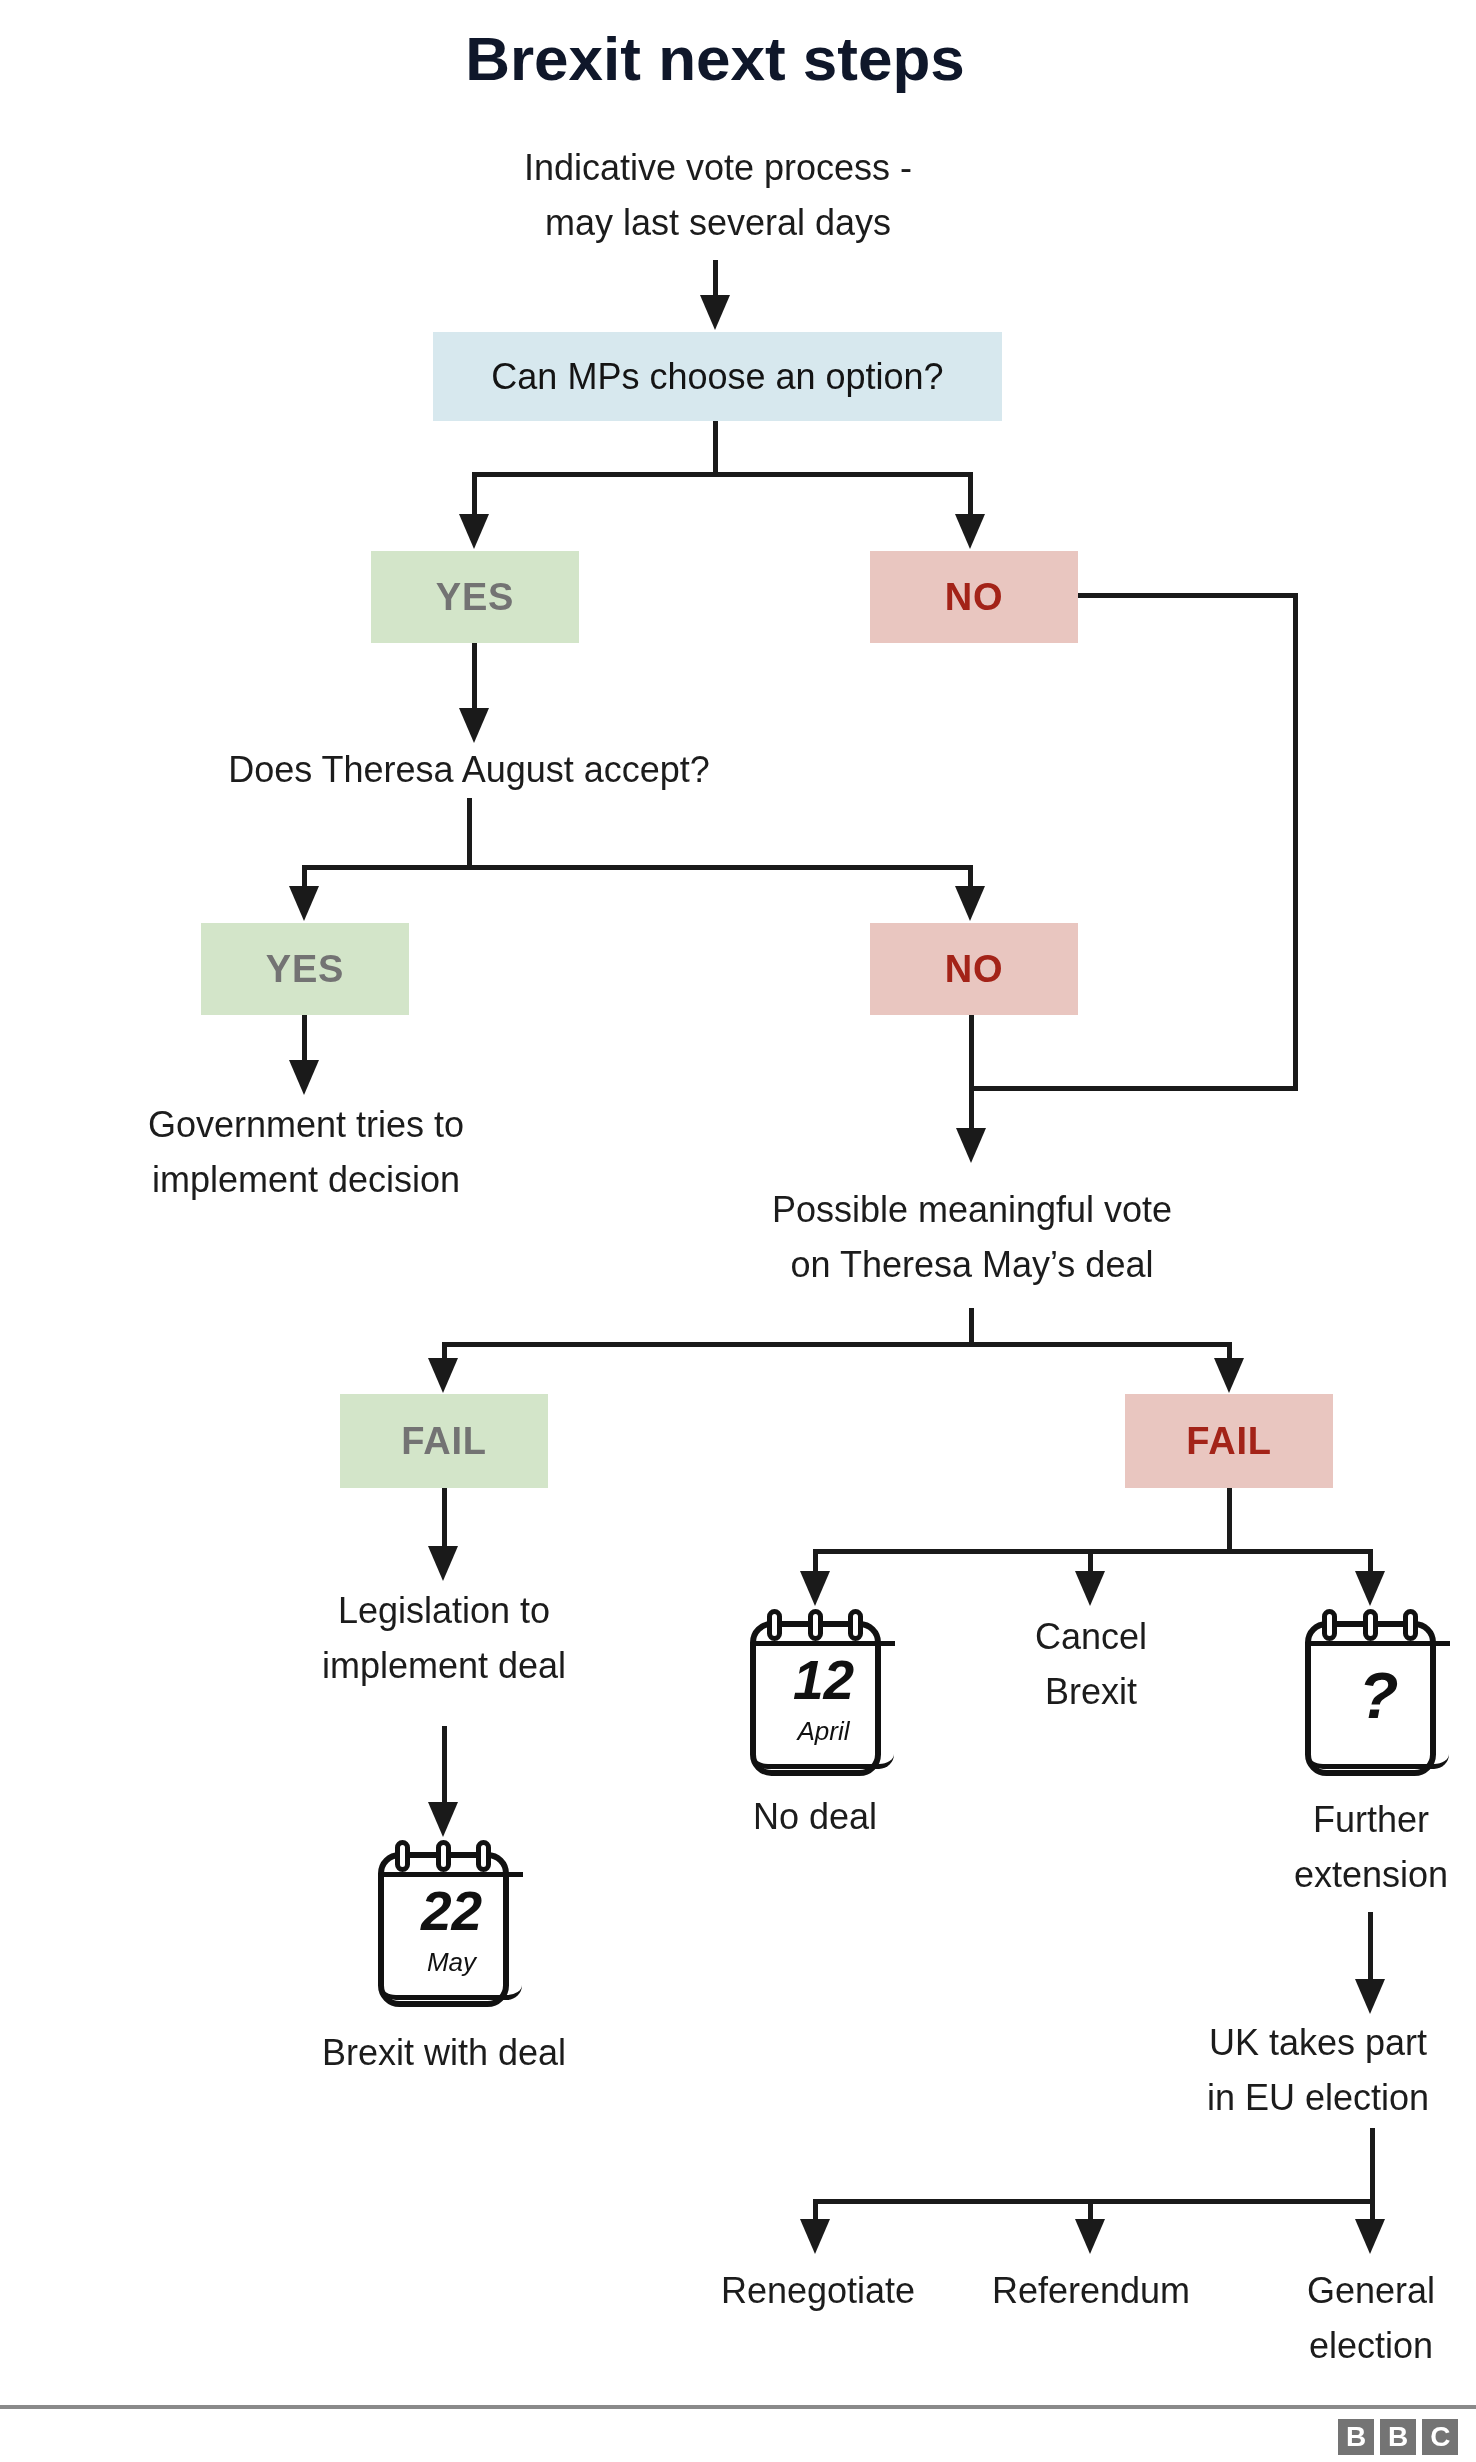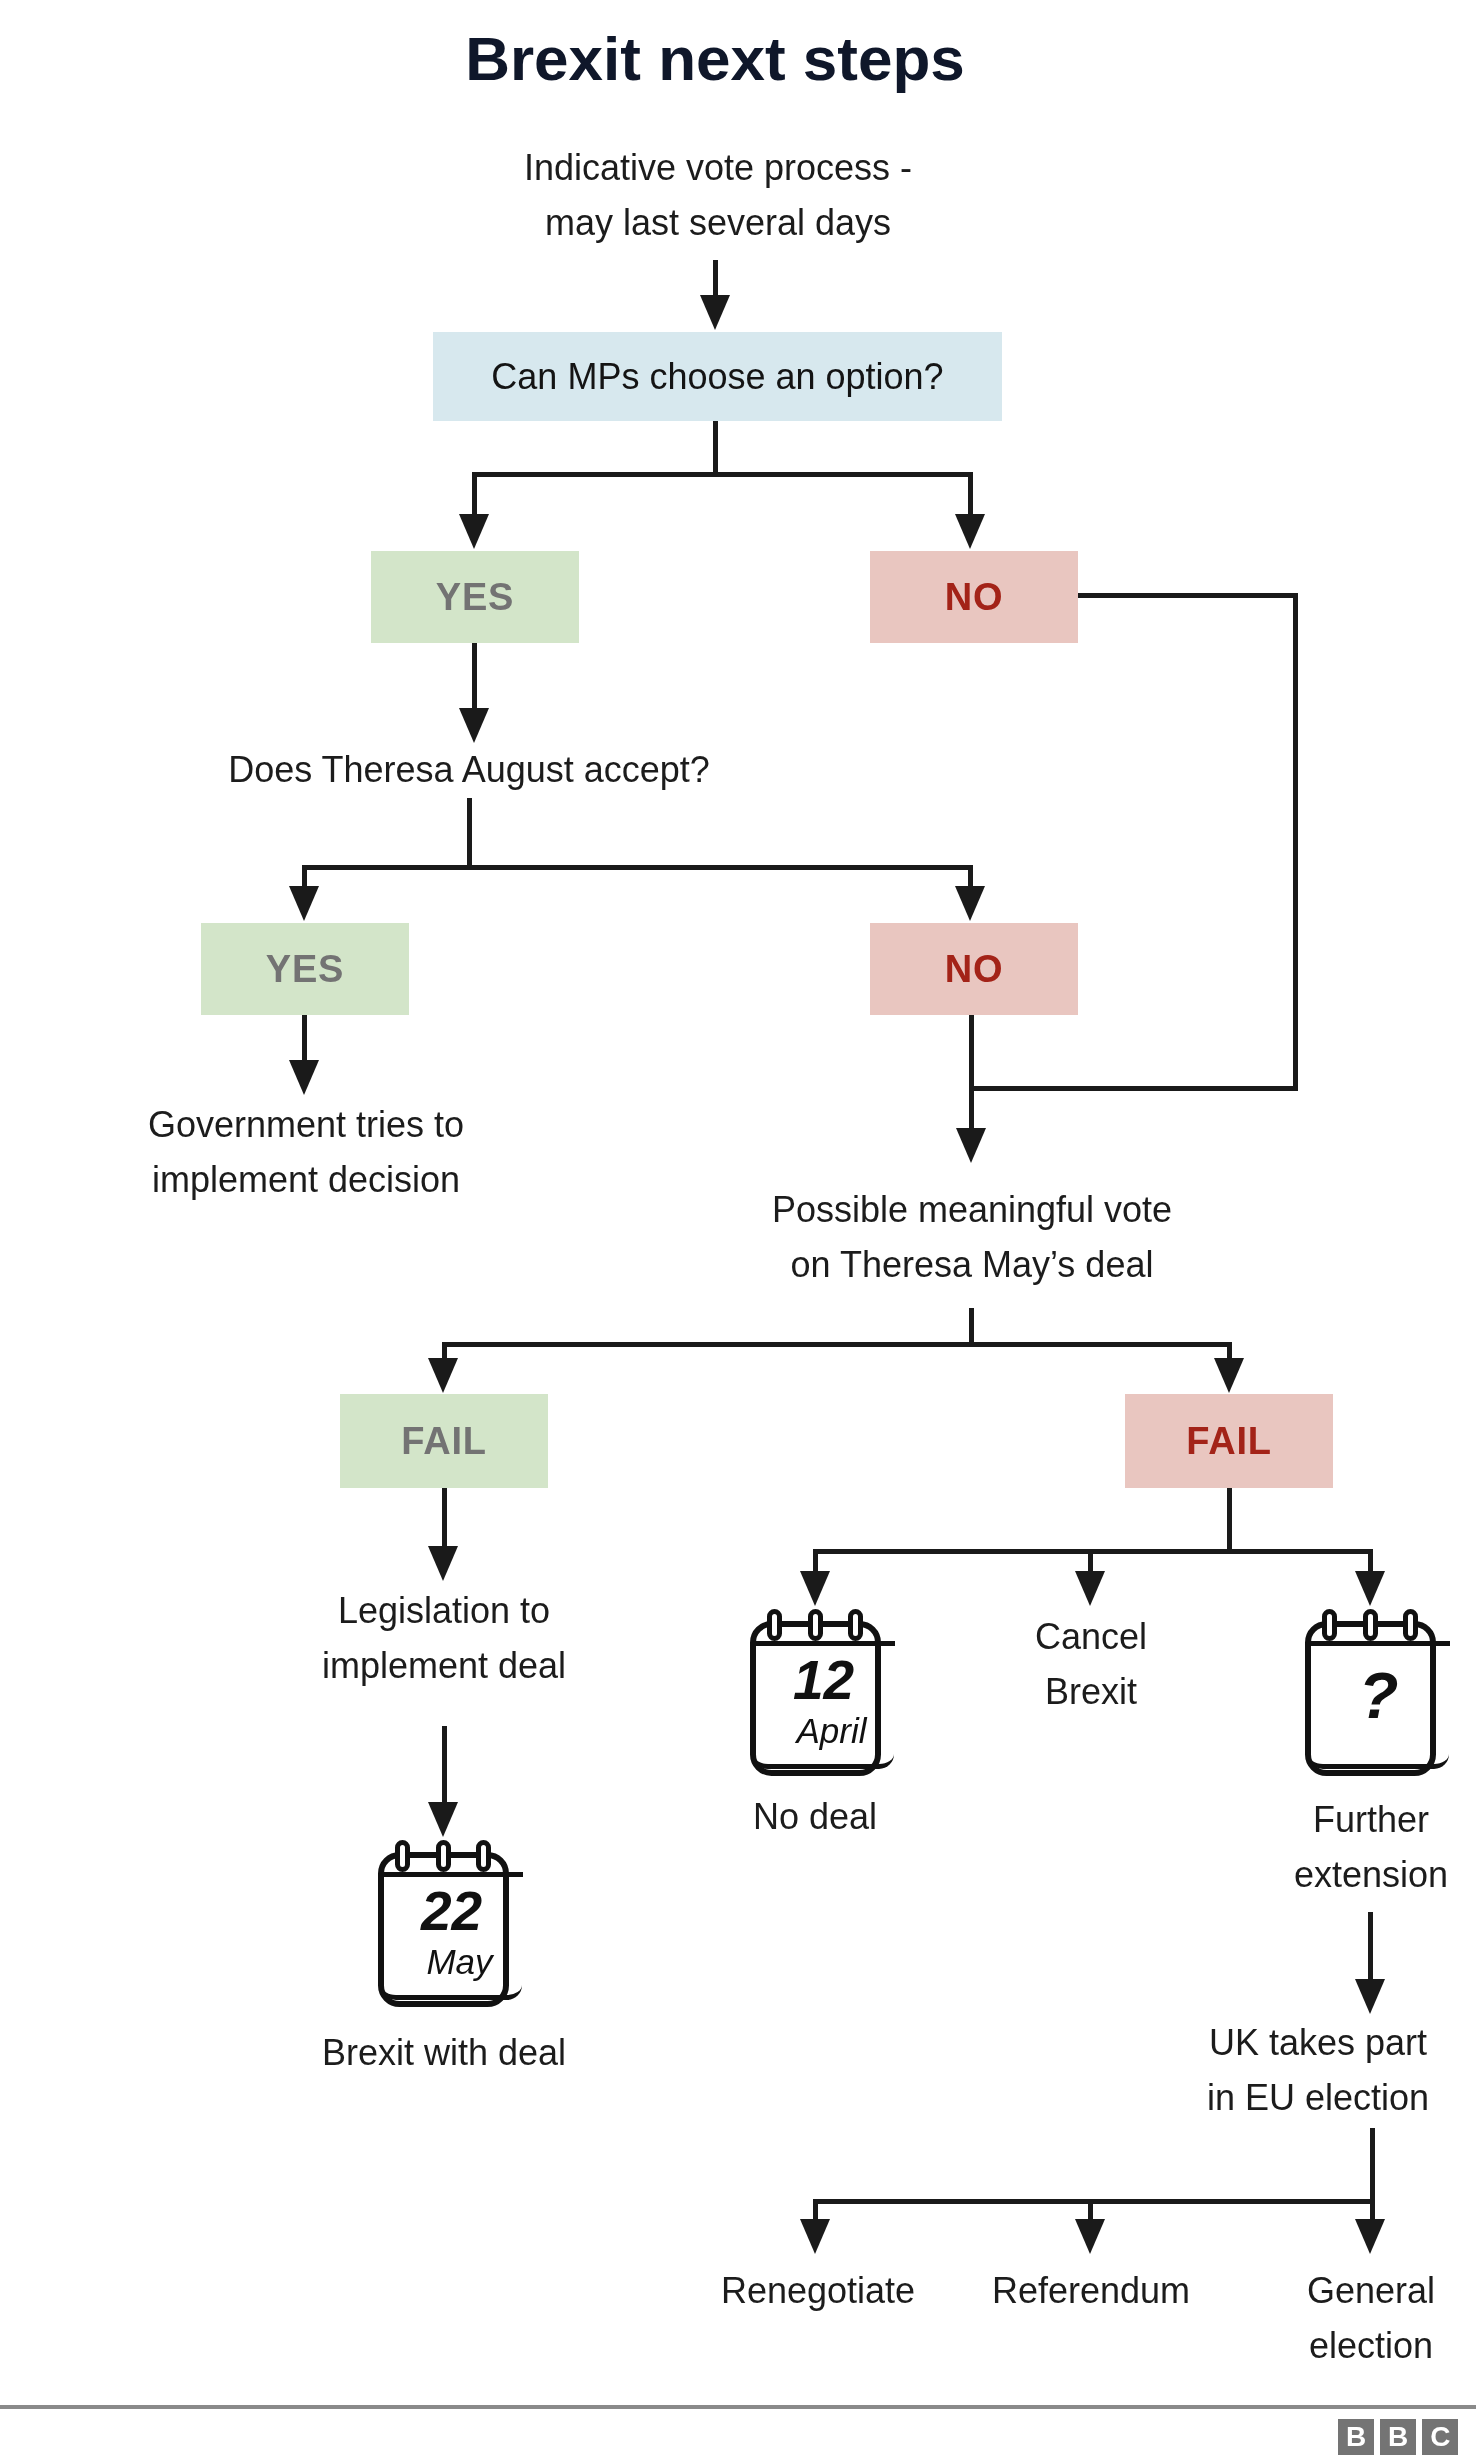--- a/index.html
+++ b/index.html
@@ -31,22 +31,22 @@
            border:6.2px solid #111;border-radius:21.5px;box-sizing:border-box;z-index:1;}
   .ring{position:absolute;top:0;width:15.4px;height:32px;border:5.4px solid #111;border-radius:9.2px;
         background:#fff;box-sizing:border-box;z-index:2;}
   .ring.r1{left:17px}.ring.r2{left:58px}.ring.r3{left:98px}
   .calline-top{position:absolute;left:2.3px;right:2.3px;top:32px;border-top:5.4px solid #111;z-index:3;}
   .calline-bot{position:absolute;left:3.1px;right:3.1px;bottom:7.7px;height:10.8px;
                border-bottom:5.4px solid #111;border-radius:0 0 17px 17px;z-index:3;}
   .calday{position:absolute;left:0;width:100%;text-align:center;top:43px;font-size:55px;
           font-weight:bold;line-height:57px;color:#111;z-index:3;}
   .calday.q{top:58px;font-size:65px;}
-  .calmonth{position:absolute;left:0;width:100%;text-align:center;top:102px;font-size:35px;
-            line-height:40px;color:#111;z-index:3;margin-left:8px;}
+  .calmonth{position:absolute;left:0;width:100%;text-align:center;top:102px;font-size:26px;
+            line-height:40px;color:#111;z-index:3;}
 
   
   .divider{position:absolute;left:0;top:2405px;width:1477px;height:3.8px;background:#8a8a8a;}
   .bbcrow{position:absolute;left:1338px;top:2419px;display:flex;gap:6.2px;}
   .bbcsq{width:36px;height:36px;background:#747474;color:#fff;display:flex;align-items:center;
          justify-content:center;font-weight:bold;font-size:28px;}
 </style>
 </head>
 <body>
 

